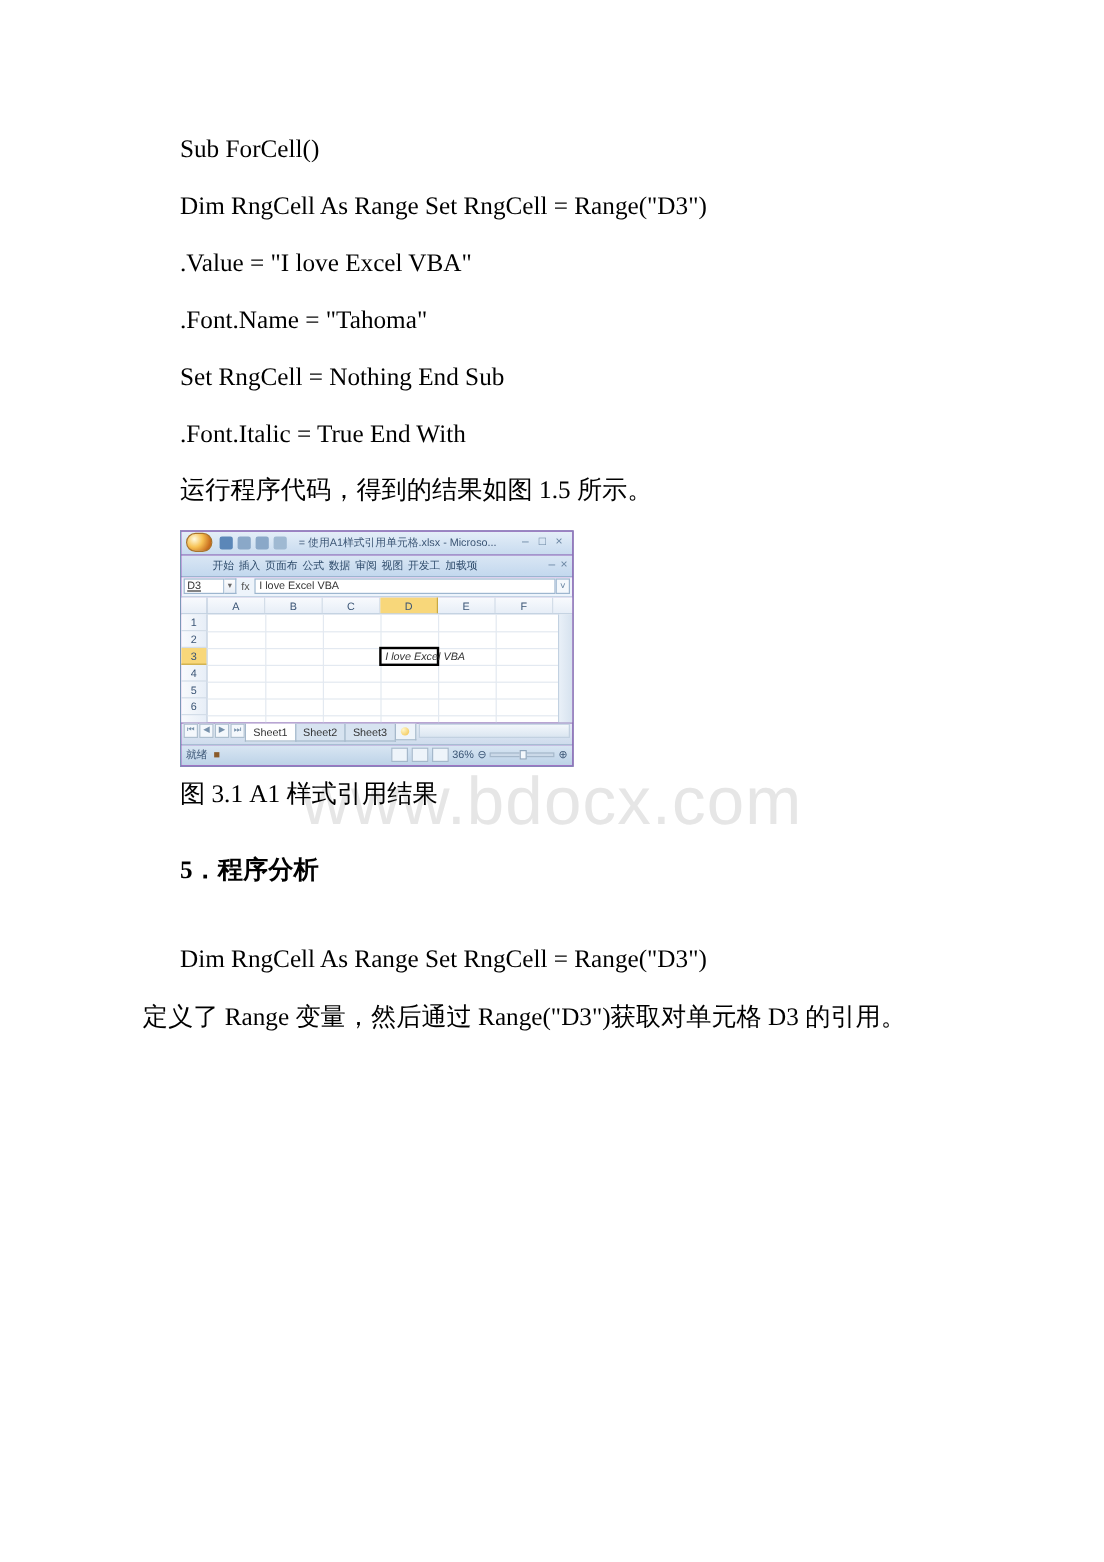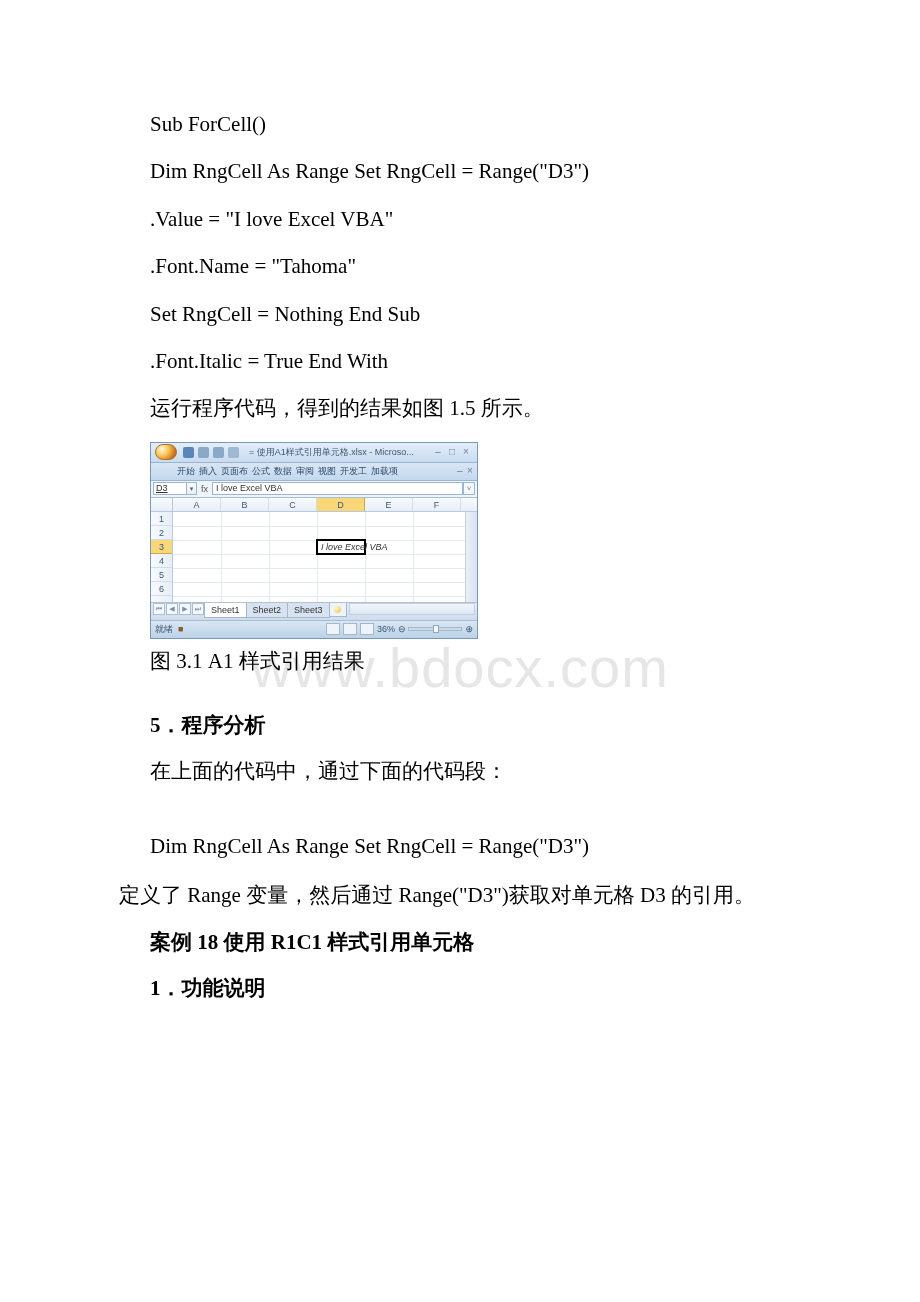--- a/index.html
+++ b/index.html
@@ -399,26 +399,21 @@
               <span class="zoom-thumb"></span>
             </span>
           <span>⊕</span>
         </span>
       </div>
     </div>
 
     <div class="fig-caption">图 3.1  A1 样式引用结果</div>
 
     <div class="heading">5．程序分析</div>
-    <div class="body-text">在上面的代码中，通过下面的代码段：</div>
     <div class="spacer"></div>
     <div class="code-line">Dim RngCell As Range  Set RngCell = Range("D3")</div>
   </div>
 
   <div class="body-text-no-indent para-indent">定义了 Range 变量，然后通过 Range("D3")获取对单元格 D3 的引用。</div>
 
-  <div class="indent-block">
-    <div class="heading">案例 18 使用 R1C1 样式引用单元格</div>
-    <div class="heading">1．功能说明</div>
-  </div>
 
 
 </div>
 
 </body></html>

